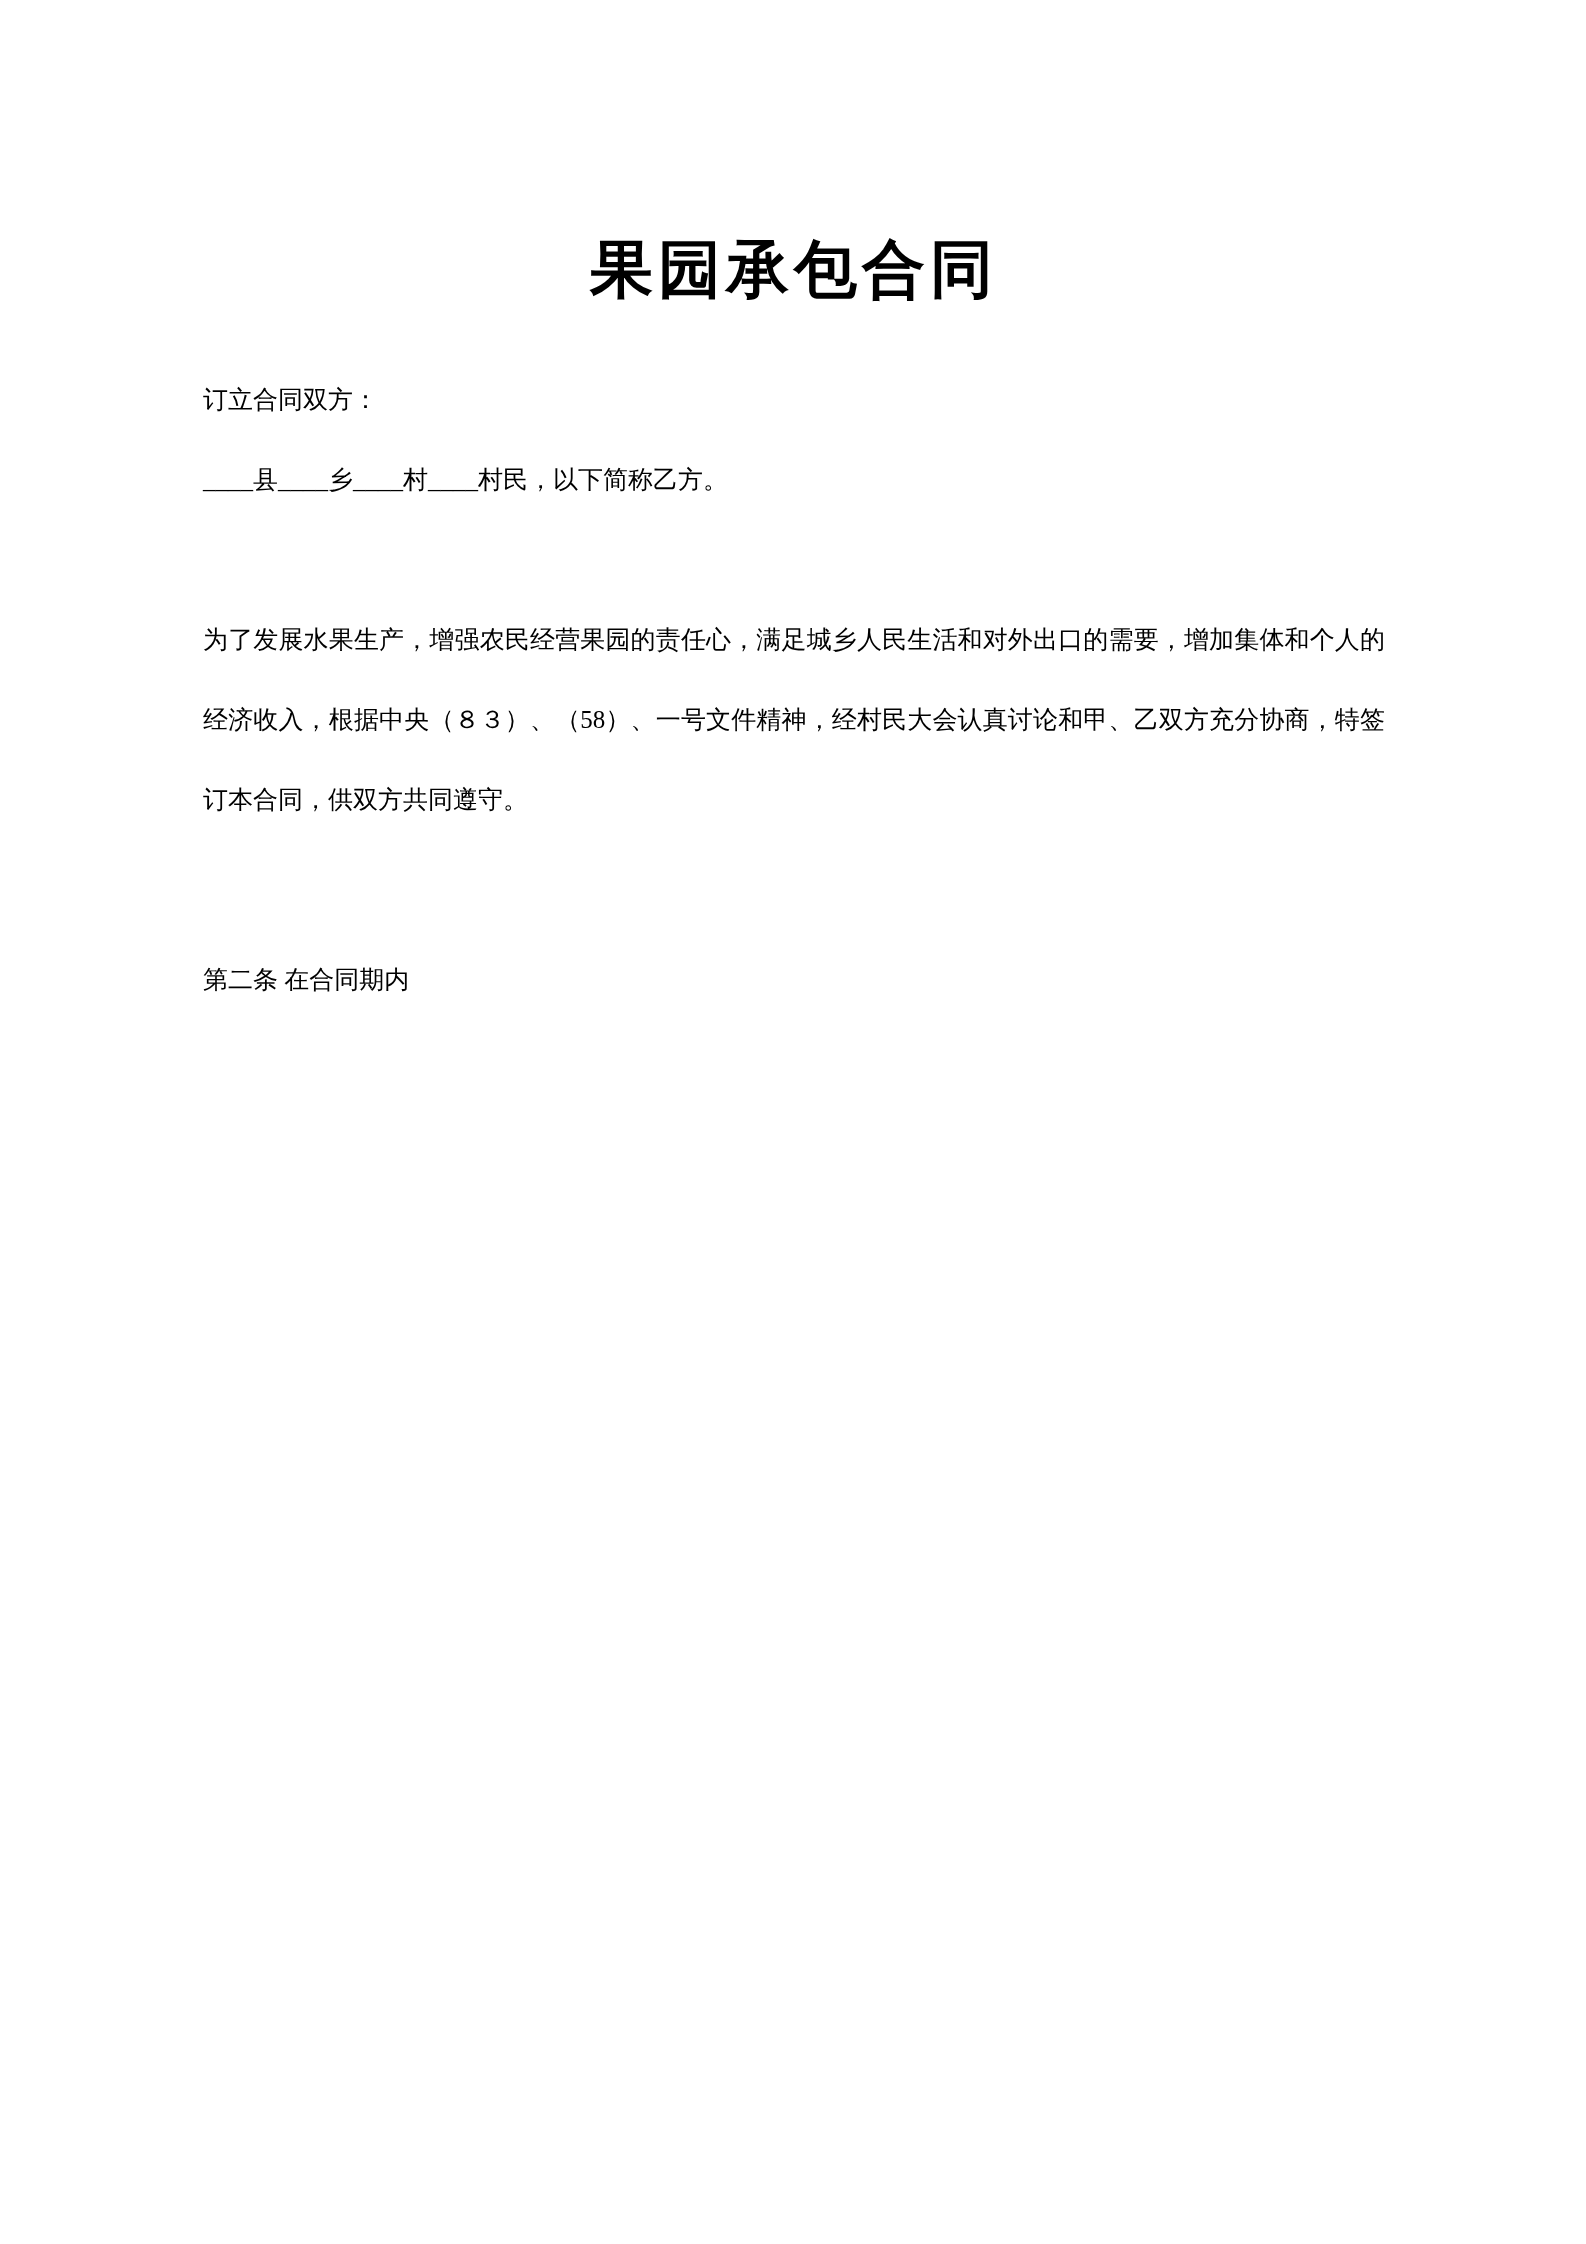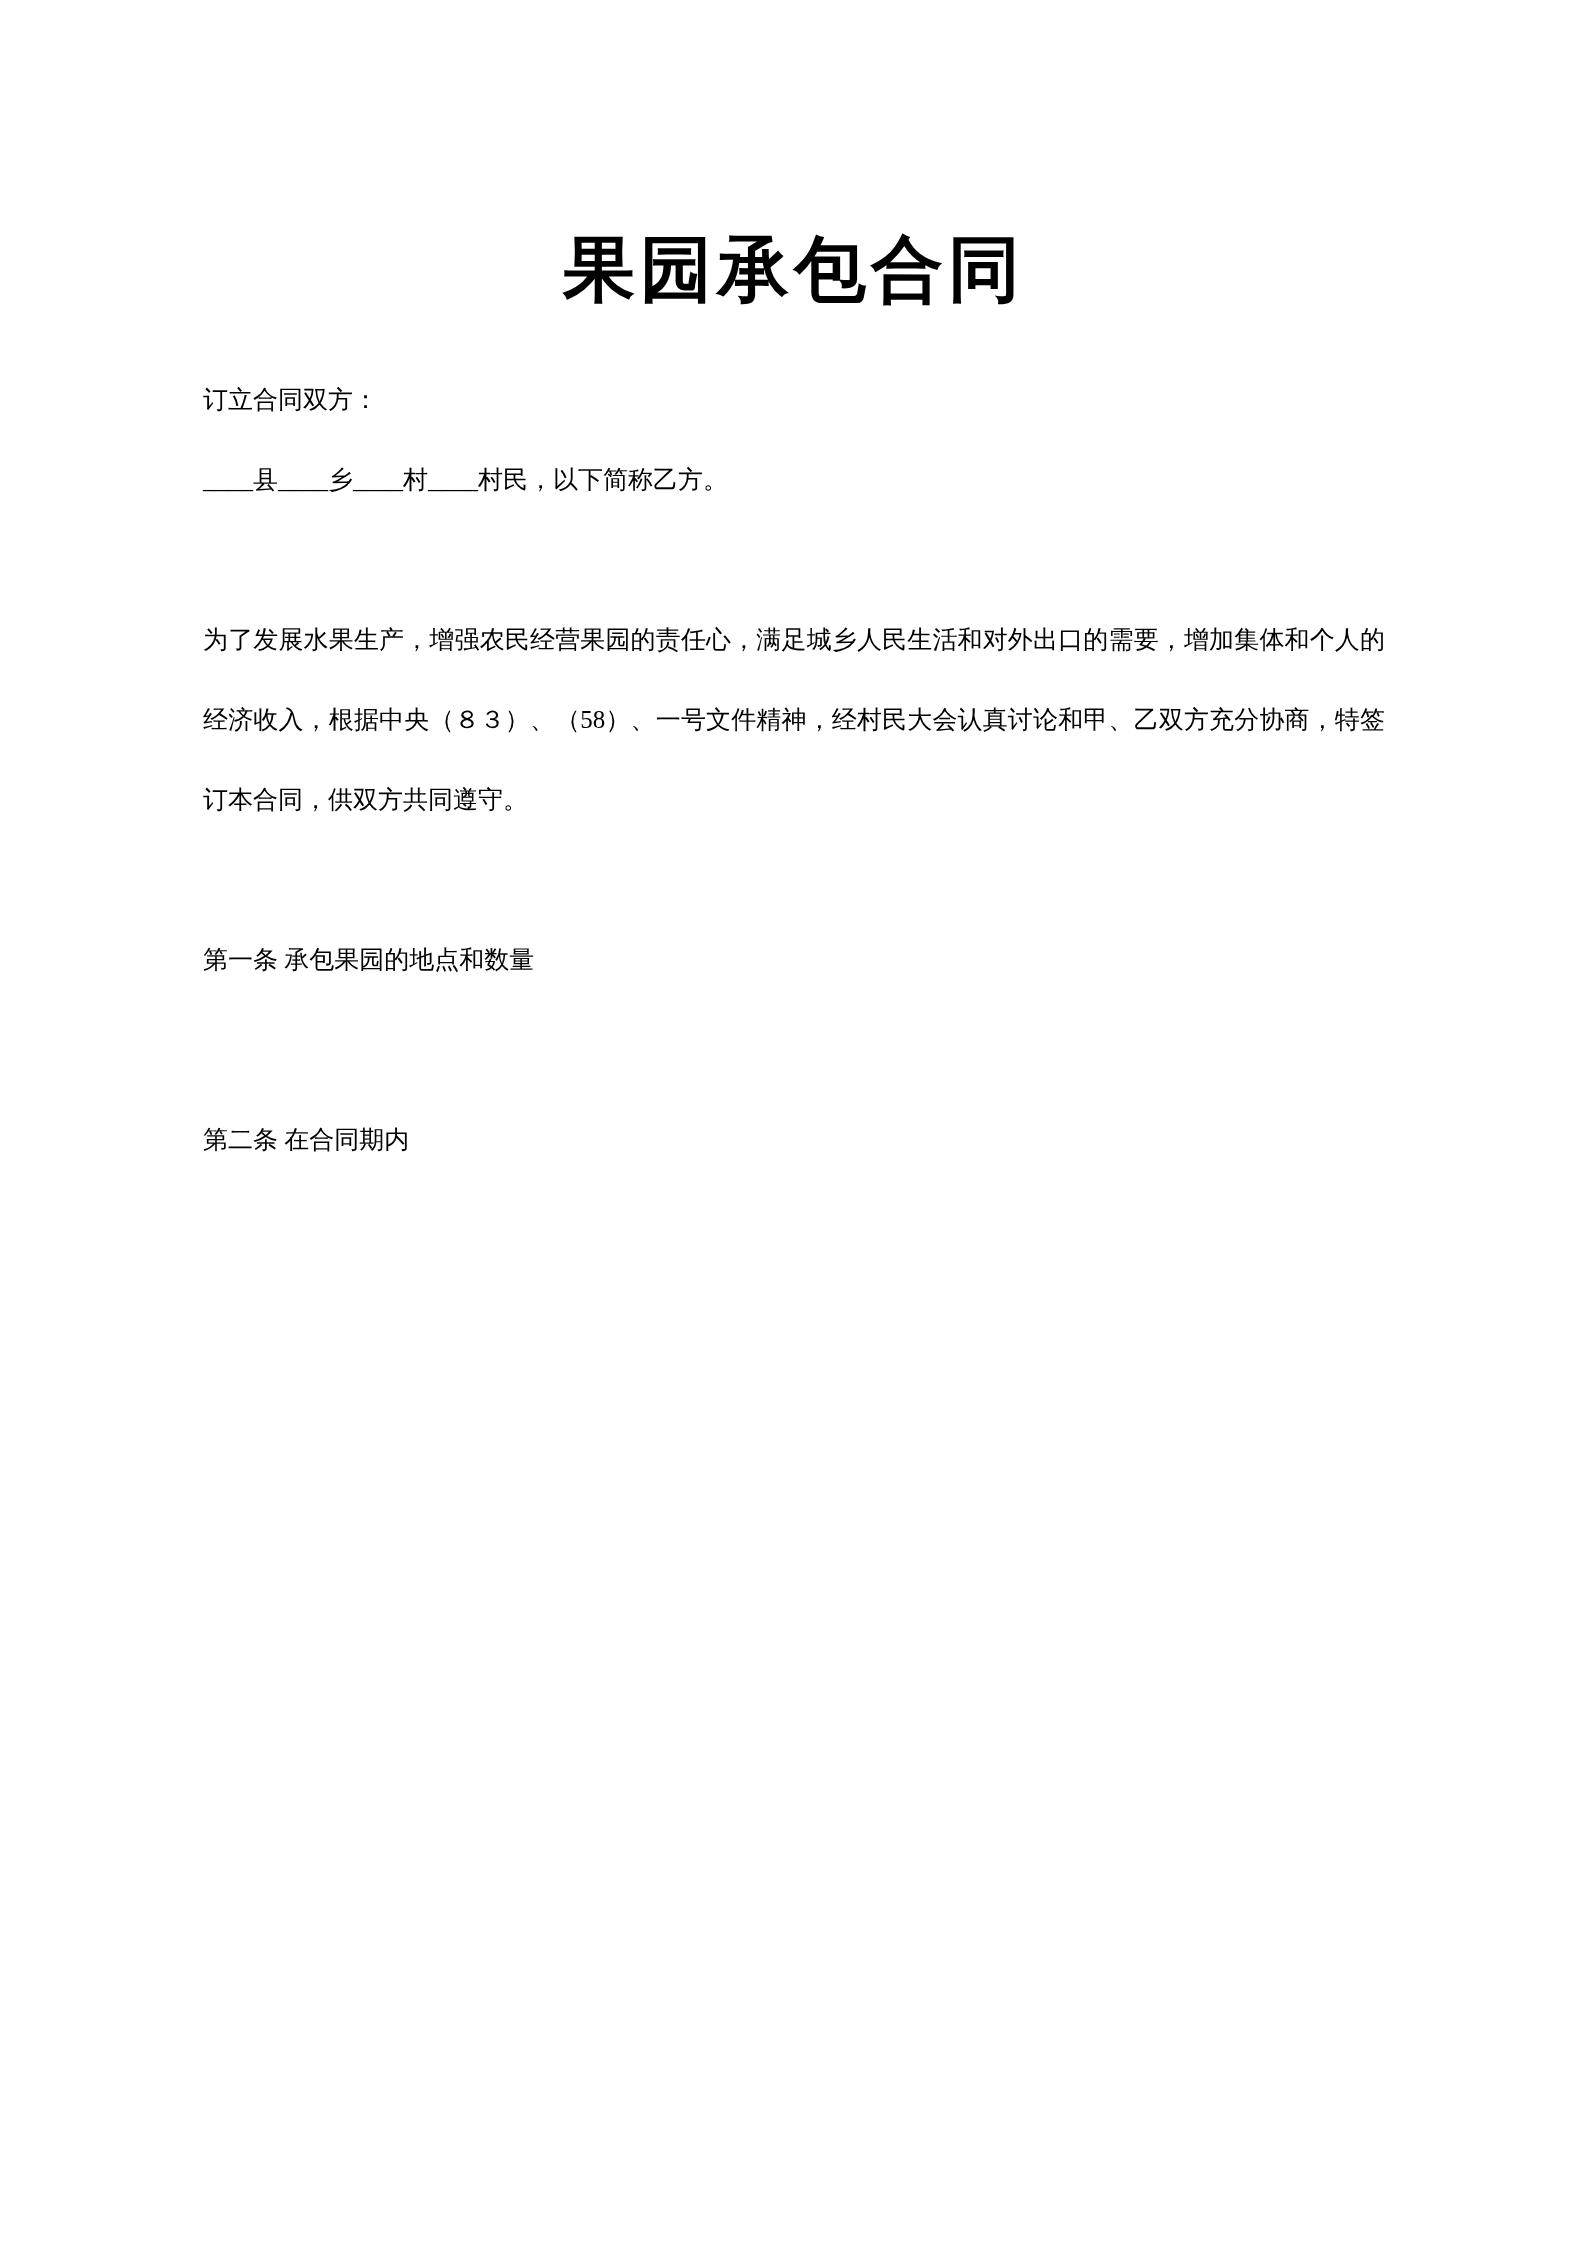--- a/index.html
+++ b/index.html
@@ -16,21 +16,21 @@
   }
   .page {
     box-sizing: border-box;
     width: 1586px;
     height: 2244px;
     padding: 0 201px 0 203px;
     background: #ffffff;
   }
   .doc-title {
     margin: 210px 0 0 0;
-    font-size: 72px;
+    font-size: 63px;
     line-height: 120px;
     font-weight: bold;
     text-align: center;
     letter-spacing: 5px;
     white-space: nowrap;
   }
   .para {
     margin: 0;
     font-size: 25px;
     line-height: 80px;
@@ -54,19 +54,18 @@
 
   <h1 class="doc-title">果园承包合同</h1>
 
   <p class="para mt30">订立合同双方：</p>
 
 
   <p class="para">____县____乡____村____村民，以下简称乙方。</p>
 
   <p class="para just mt80">为了发展水果生产，增强农民经营果园的责任心，满足城乡人民生活和对外出口的需要，增加集体和个人的经济收入，根据中央（８３）、（58）、一号文件精神，经村民大会认真讨论和甲、乙双方充分协商，特签订本合同，供双方共同遵守。</p>
 
-  <p class="para mt80">第一条 承包果园的地点和数量</p>
 
 
   <p class="para mt100">第二条 在合同期内</p>
 
 
 </div>
 
 </body></html>

